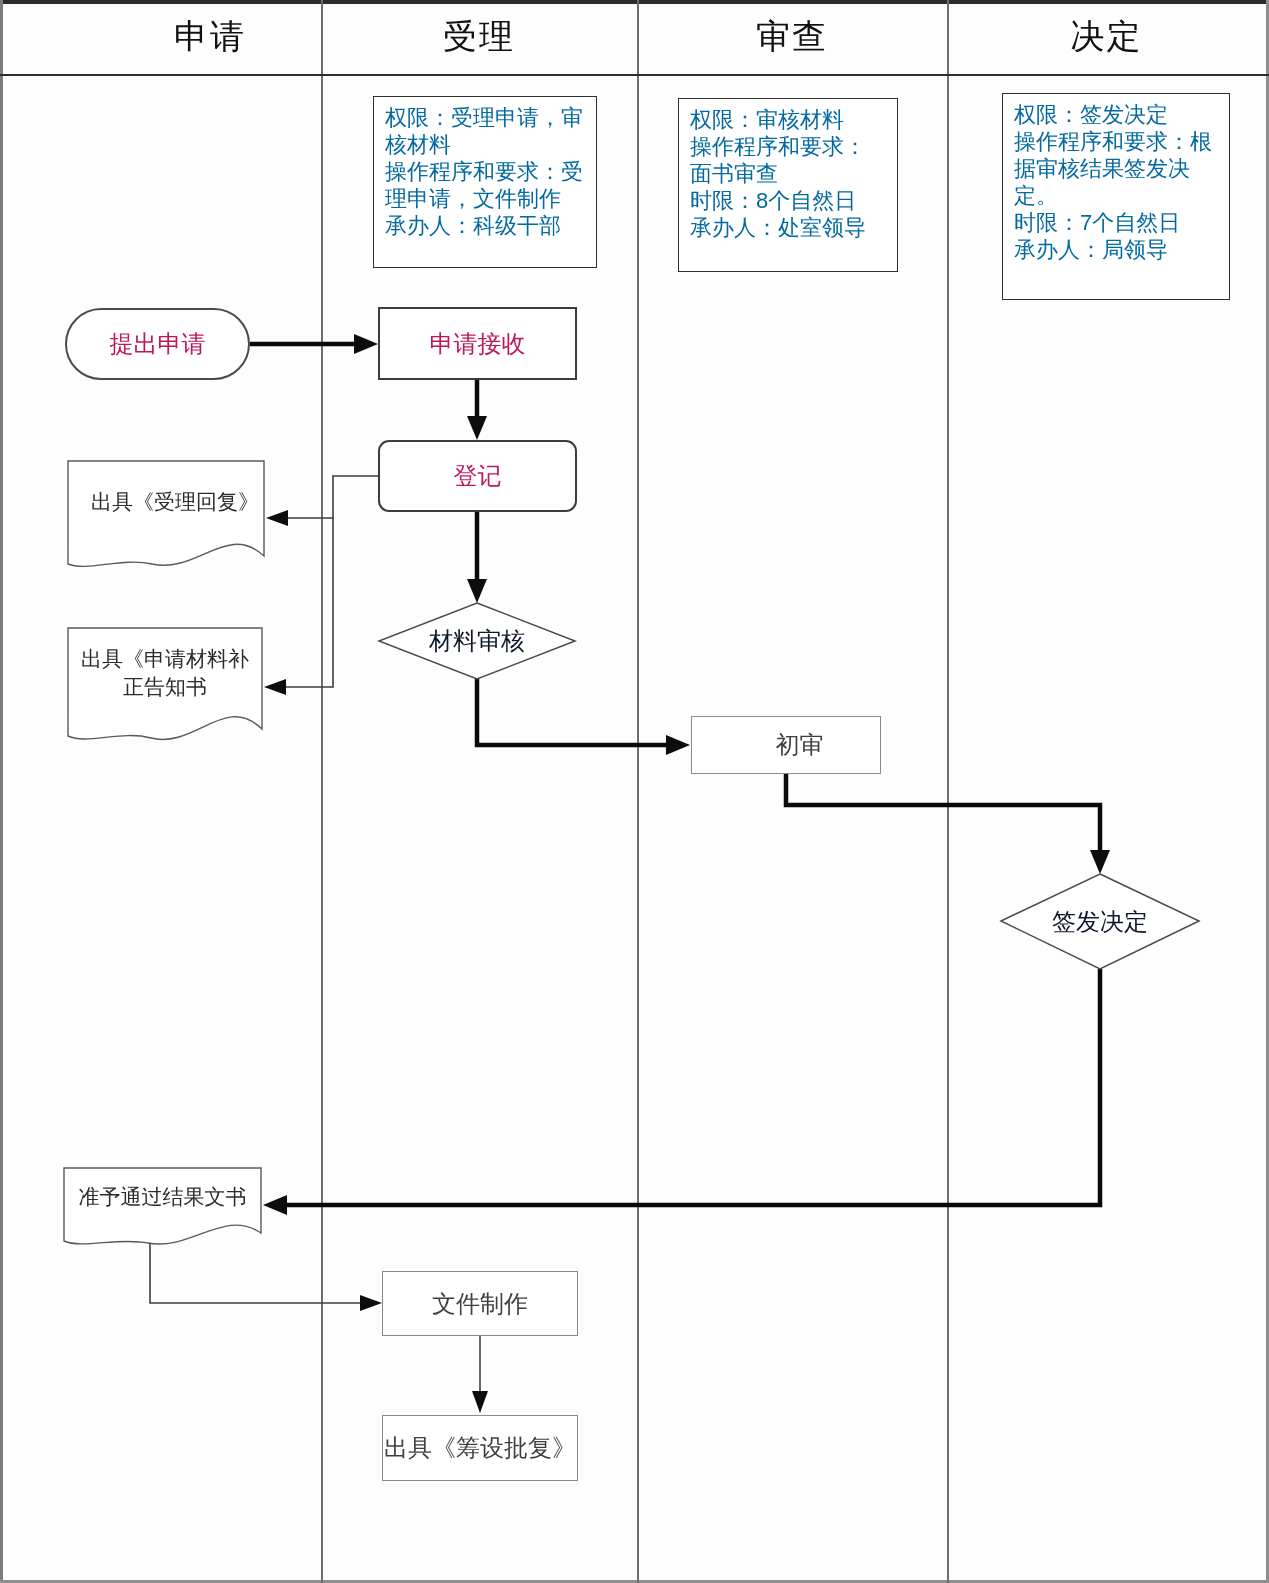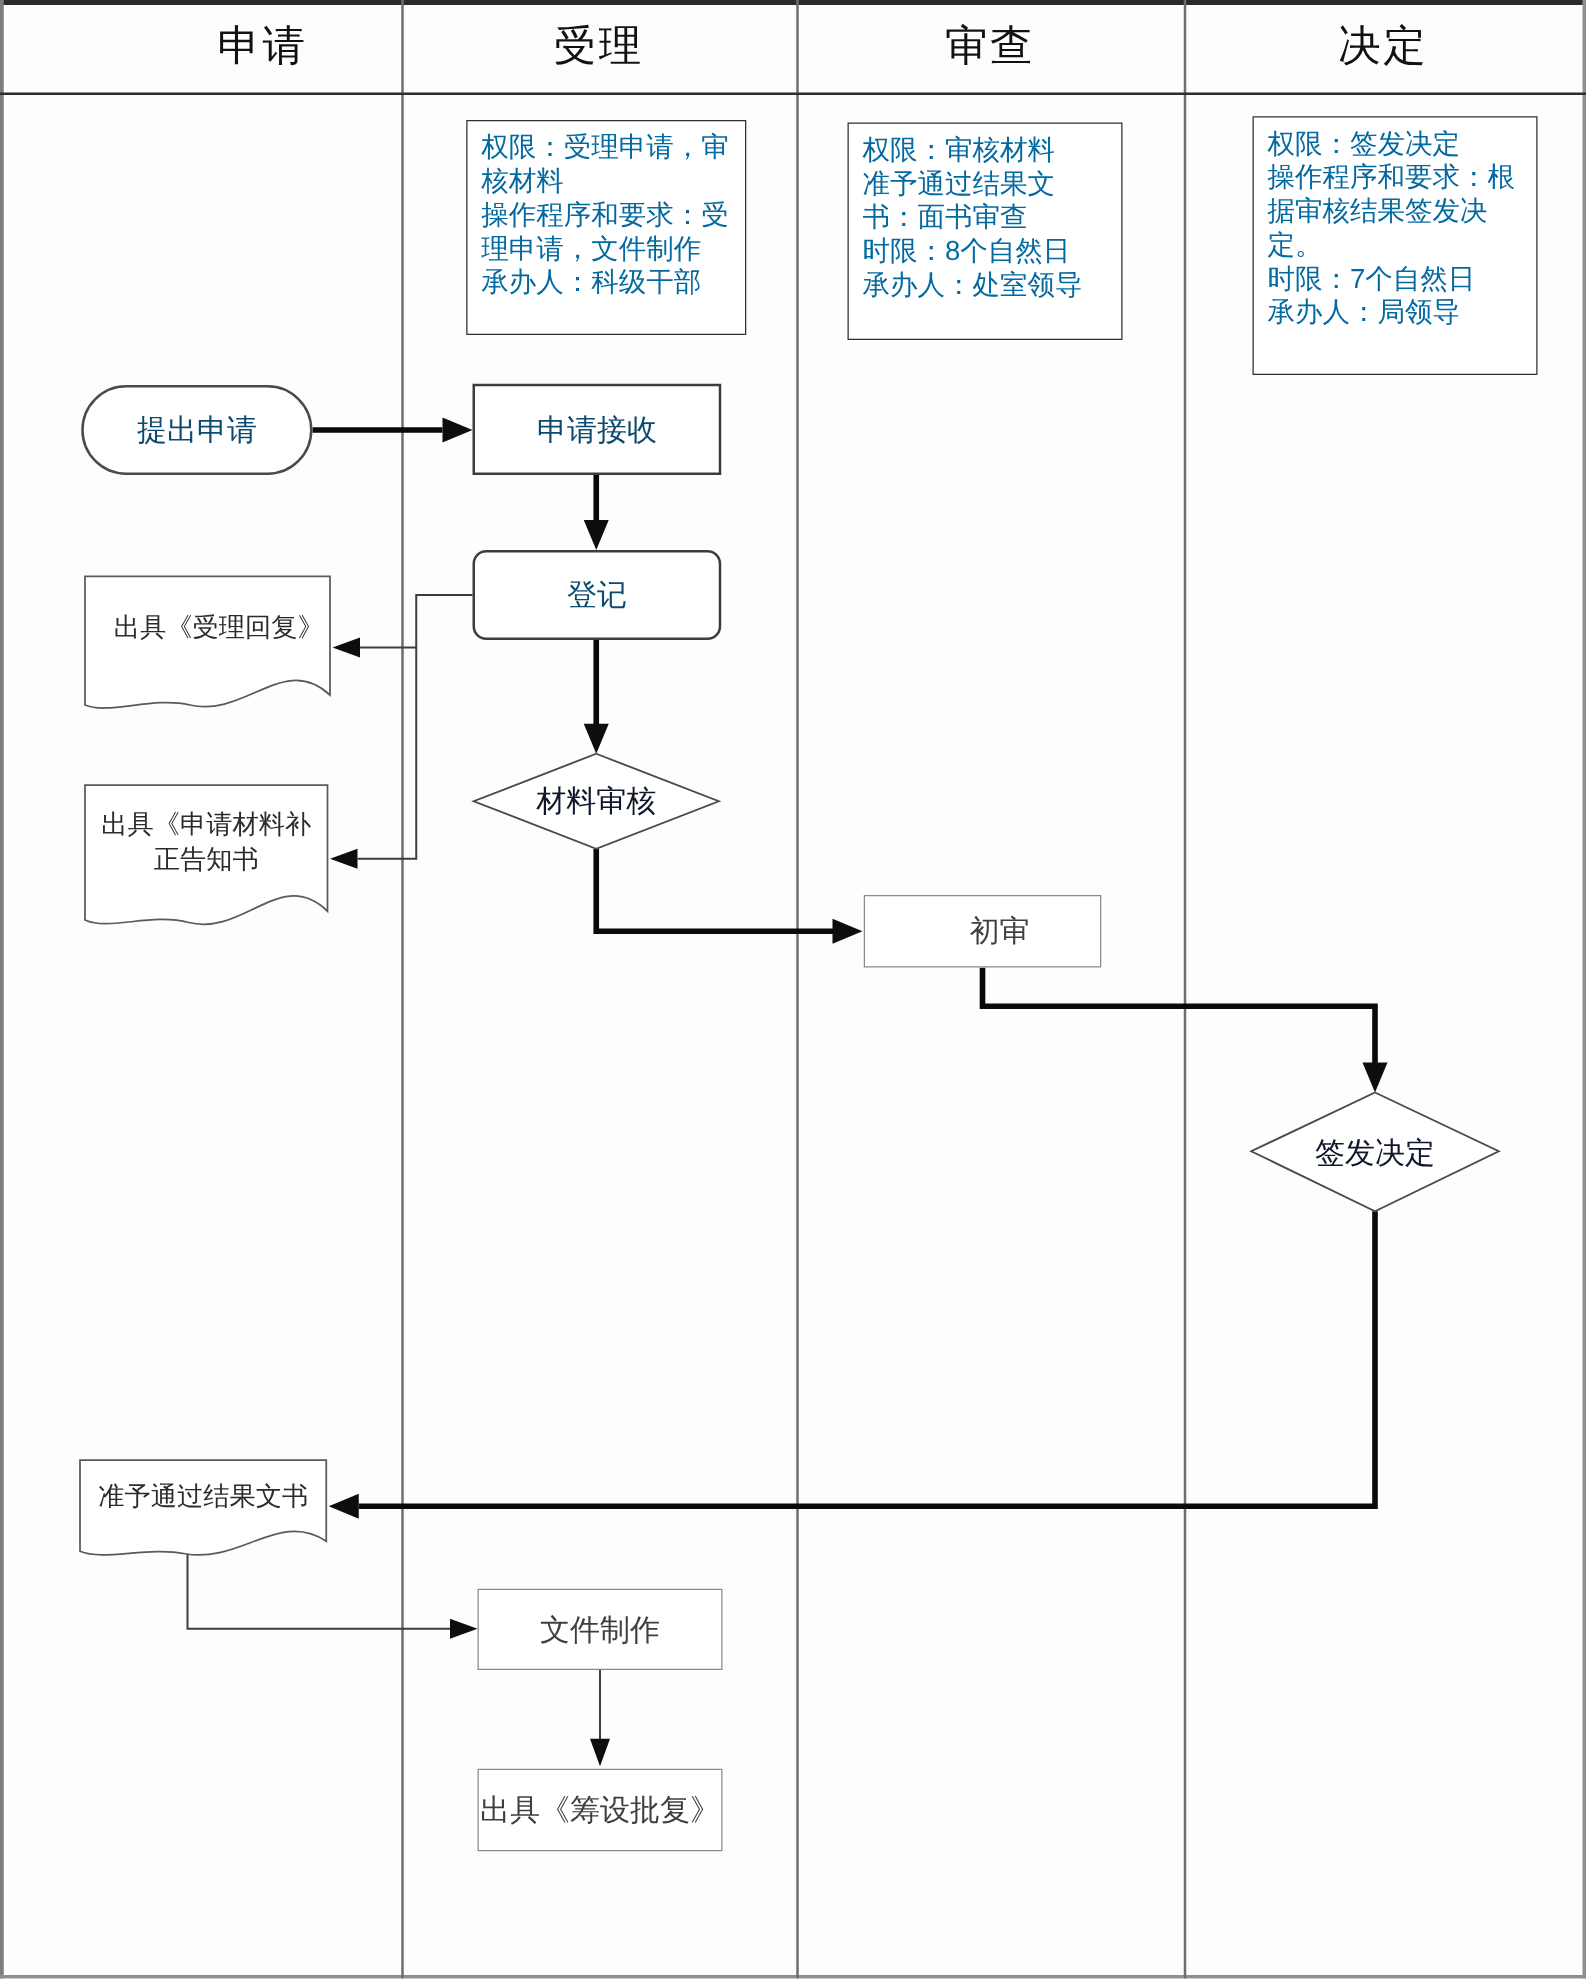--- a/index.html
+++ b/index.html
@@ -22,21 +22,21 @@
   .note{
     position:absolute;
     border:1px solid #2f2f2f;background:#fff;
     font-size:22px;line-height:27px;color:#0369a1;
     padding:7px 11px;box-sizing:border-box;
     overflow:hidden;
   }
   .flow-box{
     position:absolute;background:#fff;
     display:flex;align-items:center;justify-content:center;
-    font-size:24px;color:#0c4a6e;box-sizing:border-box;
+    font-size:24px;color:#be185d;box-sizing:border-box;
   }
   .box-dark{border:2px solid #3c3c3c;}
   .box-gray{border:1px solid #8a8a8a;font-family:"Liberation Serif", serif;color:#3f3f3f;}
   .stadium{
     border:2px solid #4a4a4a;border-radius:37px;
   }
   .shape-label{
     position:absolute;display:flex;align-items:center;justify-content:center;
     font-size:24px;color:#0f172a;pointer-events:none;
   }
@@ -118,21 +118,21 @@
     </g>
   </svg>
 
   <div class="note" style="left:373px;top:96px;width:224px;height:172px;">
       <div>权限：受理申请，审核材料</div>
       <div>操作程序和要求：受理申请，文件制作</div>
       <div>承办人：科级干部</div>
     </div>
   <div class="note" style="left:678px;top:98px;width:220px;height:174px;">
       <div>权限：审核材料</div>
-      <div>准予通过结果文书：面书审查</div>
+      <div>操作程序和要求：面书审查</div>
       <div>时限：8个自然日</div>
       <div>承办人：处室领导</div>
     </div>
   <div class="note" style="left:1002px;top:93px;width:228px;height:207px;">
       <div>权限：签发决定</div>
       <div>操作程序和要求：根据审核结果签发决定。</div>
       <div>时限：7个自然日</div>
       <div>承办人：局领导</div>
     </div>
 

